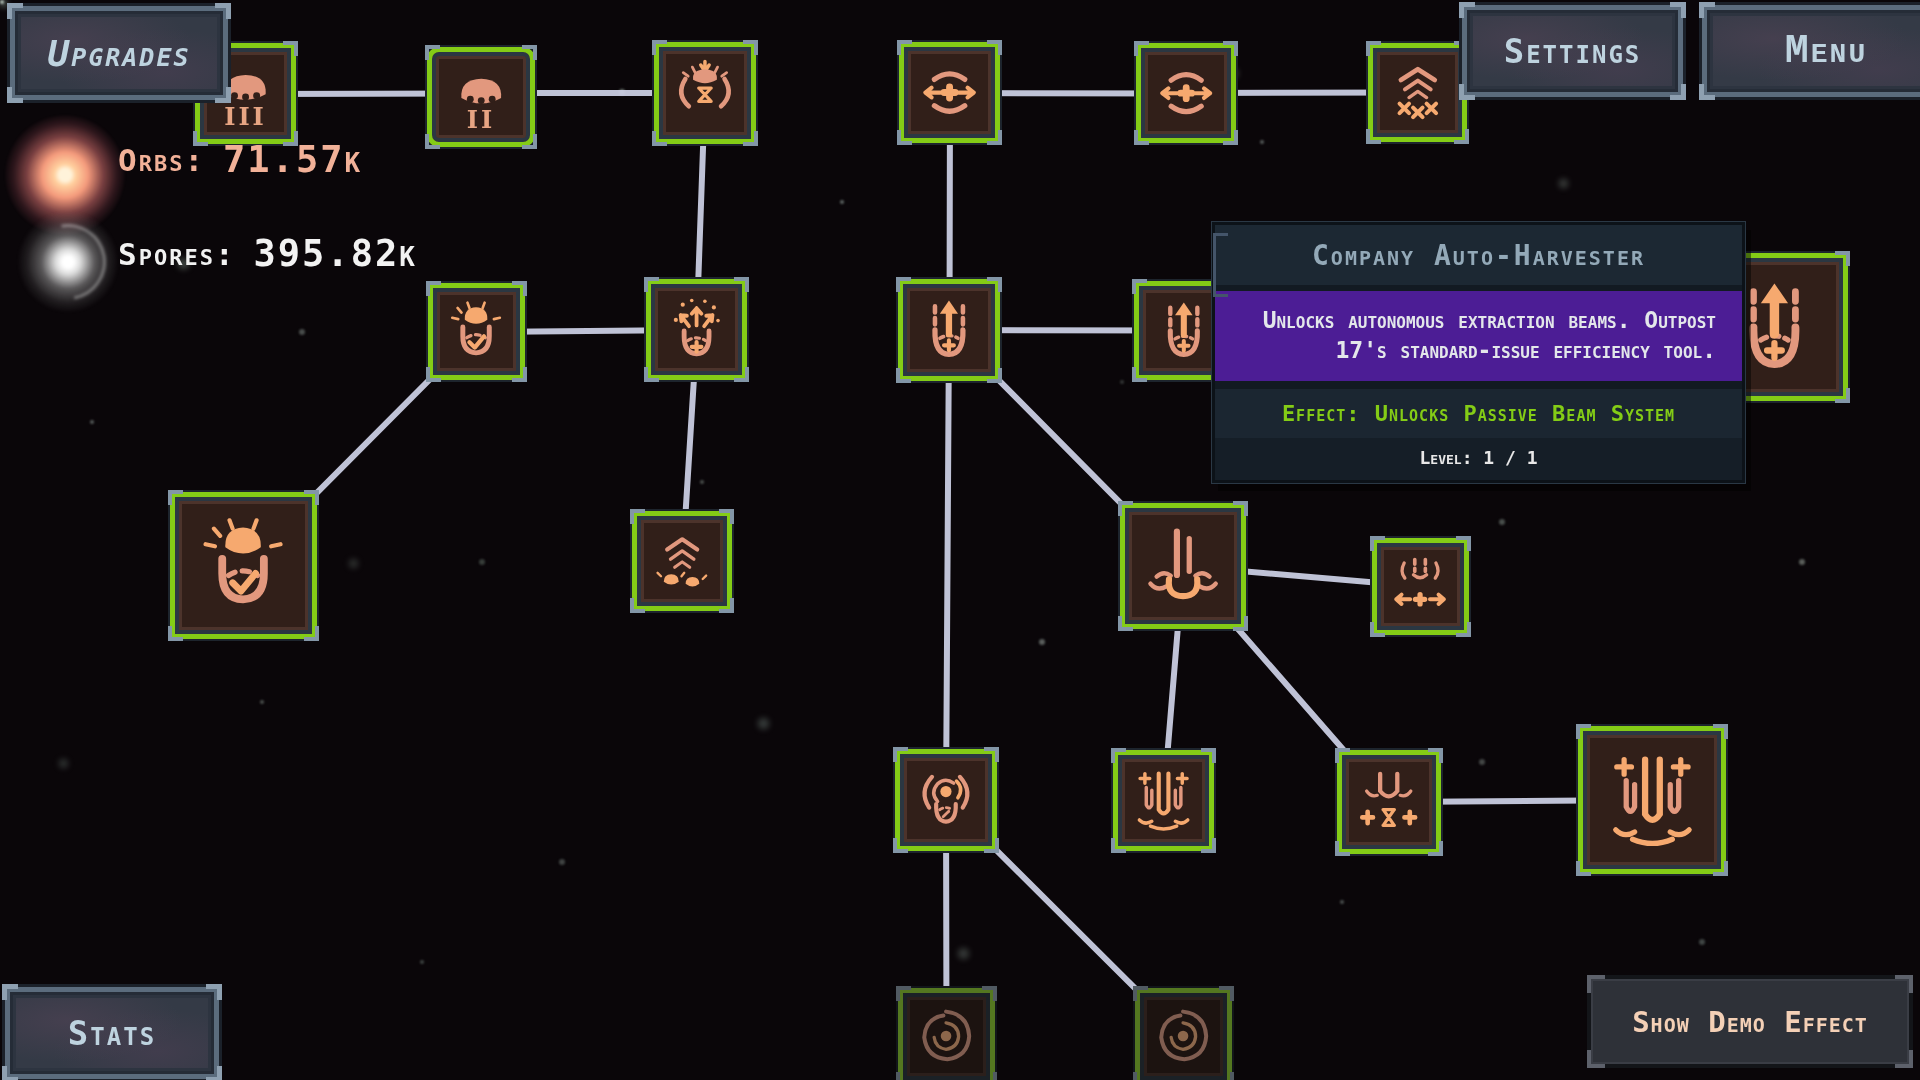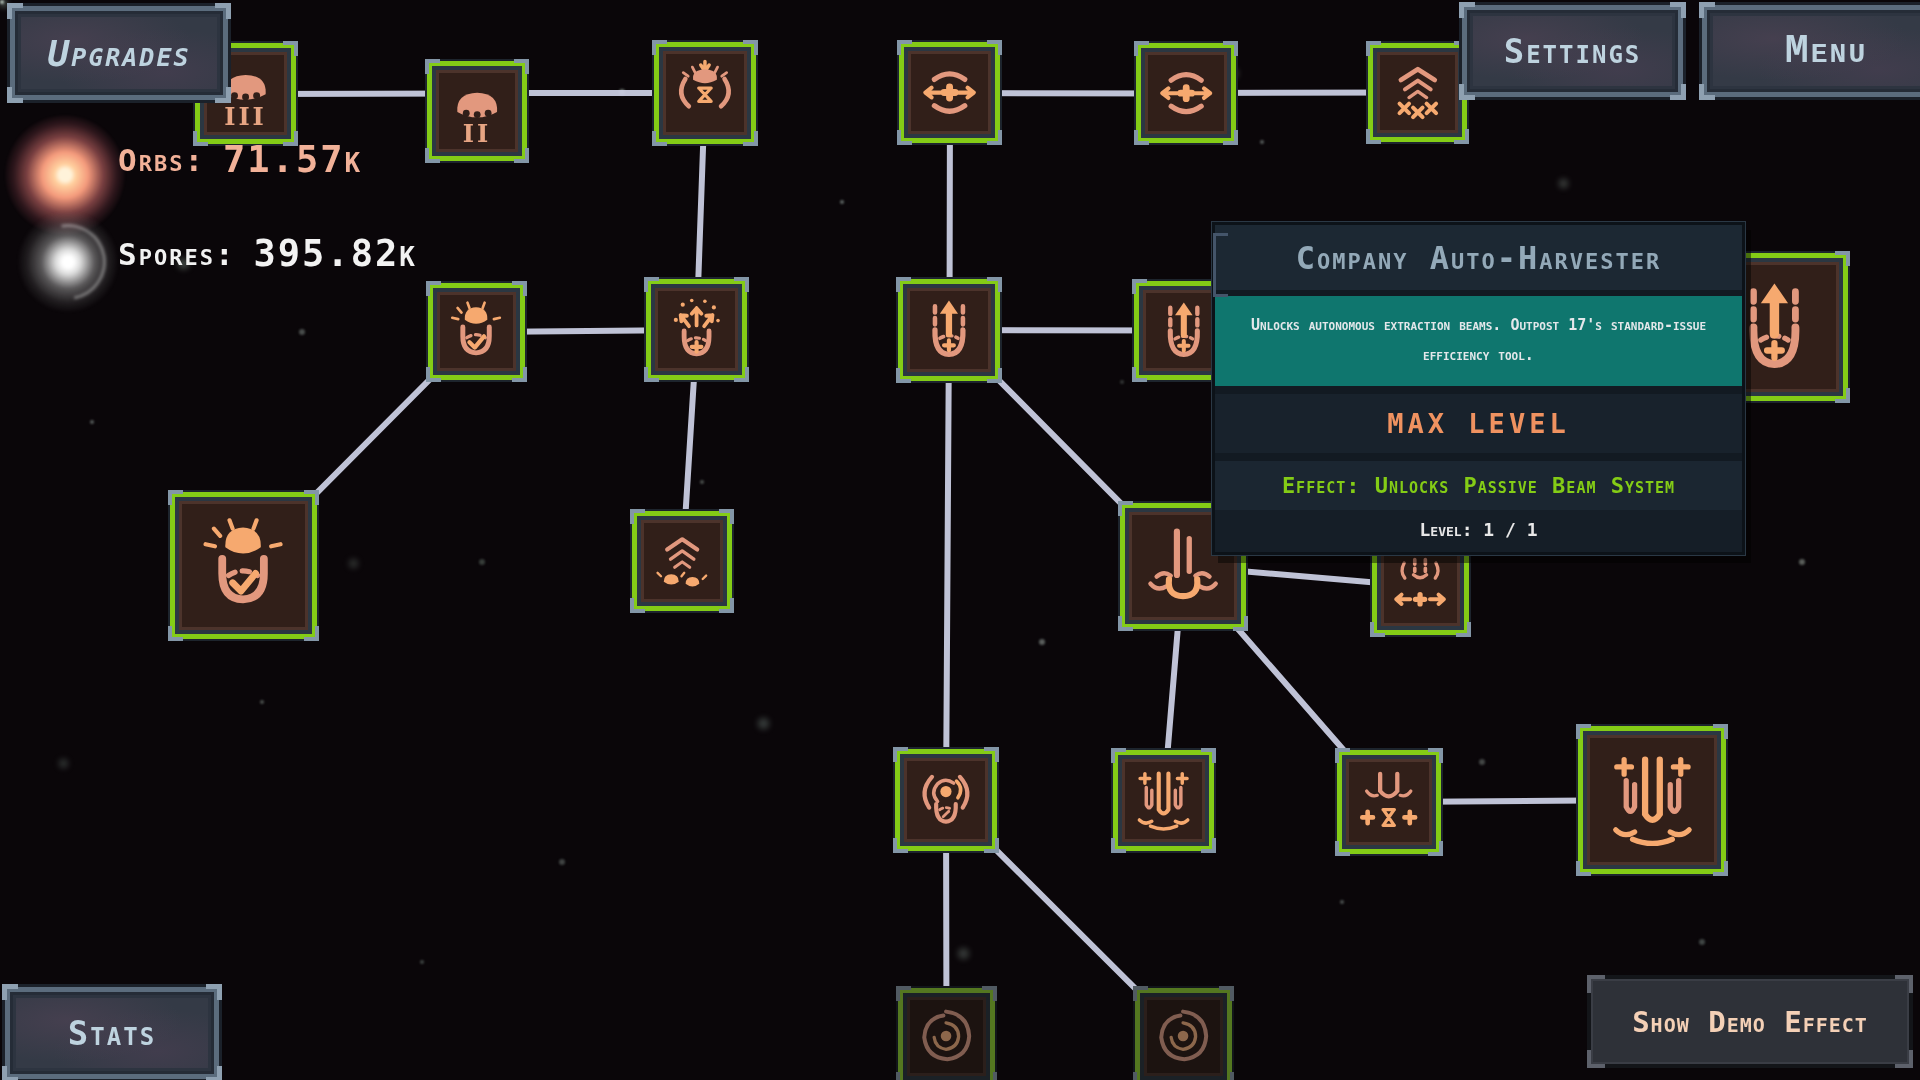--- a/index.html
+++ b/index.html
@@ -97,24 +97,24 @@
     border:3px solid rgba(255,255,255,.35); border-left-color:transparent;
     border-bottom-color:transparent; transform:rotate(35deg); }
 
   
   #tooltip { position:absolute; z-index:30; left:1212px; top:222px; width:533px;
     background:#121a22; border:3px solid #0c1218;
     box-shadow: 0 0 0 1px #2a3845, 6px 8px 0 rgba(0,0,0,.45);
     text-align:center; }
   #tooltip::before { content:""; position:absolute; left:-2px; top:8px; width:12px; height:58px;
     border:3px solid #44556a; border-right:none; }
-  .tt-title { background:#1c2833; color:#93a9b8; font-size:32px; font-weight:bold;
+  .tt-title { background:#1c2833; color:#93a9b8; font-size:28px; font-weight:bold;
     letter-spacing:2px; padding:14px 8px 13px; border-bottom:6px solid #121a22; }
-  .tt-desc { background:#0f766e; color:#e3e7ea; font-size:15px; font-weight:bold;
-    line-height:30px; padding:14px 26px 16px; border-bottom:8px solid #121a22; }
+  .tt-desc { background:#4c1d95; color:#e3e7ea; font-size:23px; font-weight:bold;
+    line-height:30px; padding:14px 26px 16px; border-bottom:8px solid #121a22;text-align:right; }
   .tt-status { background:#18222c; color:#ef9260; font-size:27px; font-variant:normal;
     font-weight:bold; letter-spacing:4px; padding:14px 8px; border-bottom:8px solid #121a22; }
   .tt-effect { background:#1b2631; color:#84cc16; font-size:22px; font-weight:bold;
     letter-spacing:1px; padding:12px 8px; }
   .tt-level { background:#151e27; color:#e8e8e8; font-size:18px; font-weight:bold;
     padding:9px 8px 12px; }
 </style>
 </head>
 <body>
 
@@ -146,21 +146,21 @@
       <i class="corner c2"></i>
       <i class="corner c3"></i>
       <svg viewBox="0 0 100 100">
         <path d="M21 51 Q19 24 50 23 Q81 24 79 51 Q65 59 50 59 Q35 59 21 51 Z" fill="#e2987e"></path>
   <circle cx="34" cy="53" r="5" fill="#311f19"></circle>
         <circle cx="50" cy="55" r="5" fill="#311f19"></circle>
         <circle cx="66" cy="53" r="5" fill="#311f19"></circle>
       </svg>
       <div class="nlabel" style="font-size:24px">III</div>
     </div>
-    <div class="node" style="left: 427px; top: 61px; width: 100px; height: 100px;">
+    <div class="node" style="left: 427px; top: 47px; width: 108px; height: 100px; border-radius: 12px;">
       <i class="corner c0"></i>
       <i class="corner c1"></i>
       <i class="corner c2"></i>
       <i class="corner c3"></i>
       <svg viewBox="0 0 100 100">
         <path d="M21 51 Q19 24 50 23 Q81 24 79 51 Q65 59 50 59 Q35 59 21 51 Z" fill="#e2987e"></path>
   <circle cx="34" cy="53" r="5" fill="#311f19"></circle>
         <circle cx="50" cy="55" r="5" fill="#311f19"></circle>
         <circle cx="66" cy="53" r="5" fill="#311f19"></circle>
       </svg>
@@ -491,16 +491,15 @@
   <span class="res-value">71.57k</span>
 </div>
 <div class="resource" id="res-spores">
   <span class="res-label">Spores:</span>
   <span class="res-value">395.82k</span>
 </div>
 
 <div id="tooltip">
   <div class="tt-title">Company Auto-Harvester</div>
   <div class="tt-desc">Unlocks autonomous extraction beams. Outpost 17's standard-issue efficiency tool.</div>
-  <div class="tt-status">MAX LEVEL</div>
   <div class="tt-effect">Effect: Unlocks Passive Beam System</div>
   <div class="tt-level">Level: 1 / 1</div>
 </div>
 
 </body></html>

